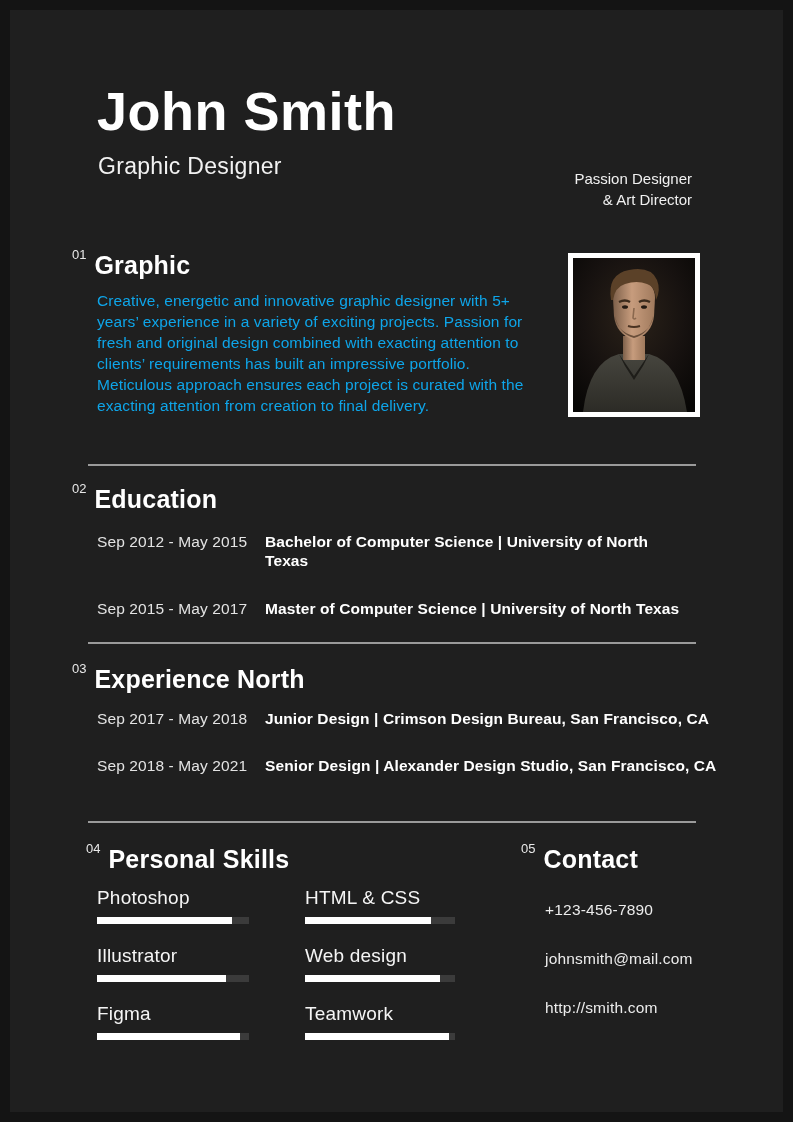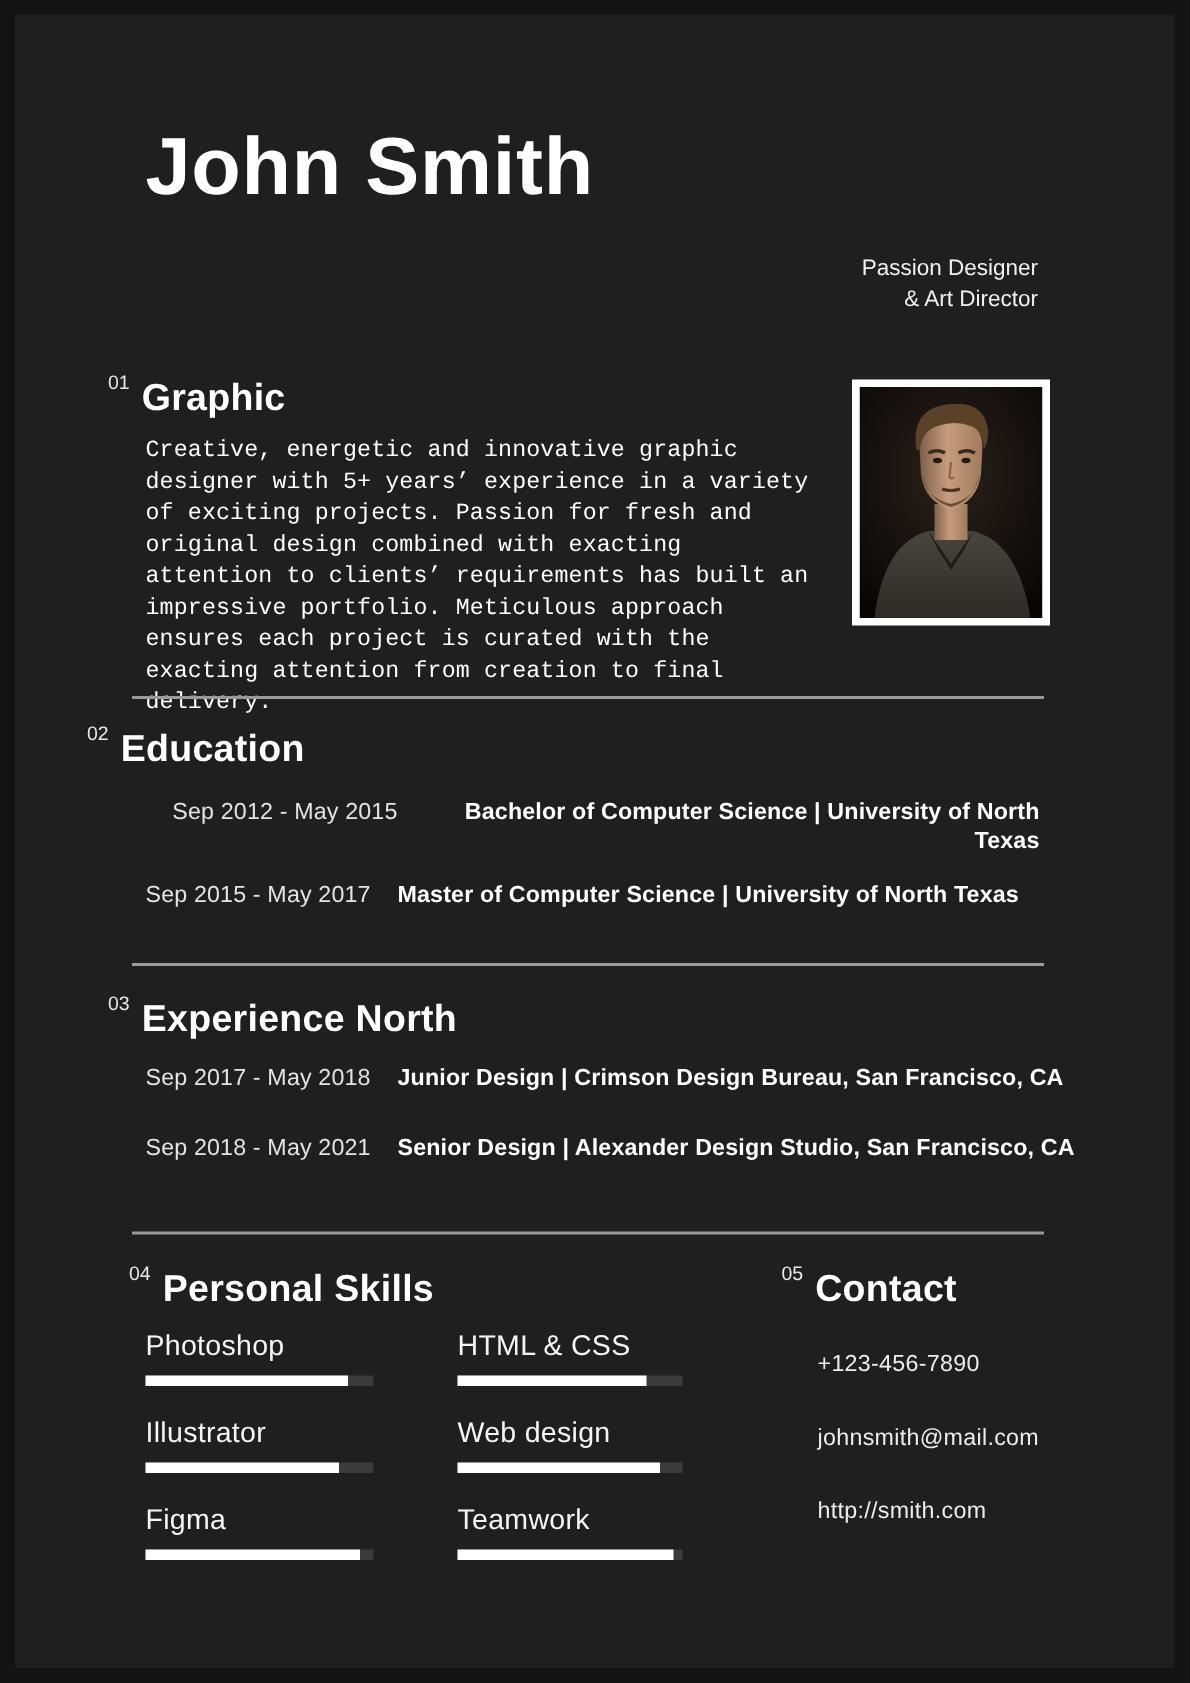--- a/index.html
+++ b/index.html
@@ -8,39 +8,40 @@
     background:#1f1f1f;border:10px solid #141414;overflow:hidden;
     font-family:"Liberation Sans",sans-serif;color:#fff;
   }
   .abs{position:absolute;}
   .name{left:87px;top:72px;font-size:54px;font-weight:bold;letter-spacing:.5px;line-height:1.1;}
   .subtitle{left:88px;top:143px;font-size:23px;font-weight:400;color:#f2f2f2;letter-spacing:.3px;}
   .tagline{right:91px;top:158px;font-size:15px;line-height:21px;text-align:right;color:#f0f0f0;}
   .sec-head{display:flex;align-items:flex-start;}
   .sec-num{font-size:13px;color:#e8e8e8;margin-right:8px;margin-top:1px;font-weight:400;}
   .sec-title{font-size:25px;font-weight:bold;letter-spacing:.2px;line-height:1;margin-top:7px;}
-  .profile-text{left:87px;top:280px;width:450px;font-size:15.5px;line-height:21px;color:#ffffff;letter-spacing:.1px;font-family:Liberation Mono, monospace;}
+  .profile-text{left:87px;top:280px;width:450px;font-size:15.5px;line-height:21px;color:#0ea5e9;letter-spacing:.1px;}
   .divider{left:78px;width:608px;height:2px;background:#9a9a9a;}
   .photo-frame{left:558px;top:243px;width:122px;height:154px;background:#fff;padding:5px;}
   .photo-frame svg{display:block;width:122px;height:154px;}
   .row{display:flex;font-size:15.5px;line-height:19px;}
   .row-dates{width:168px;flex-shrink:0;color:#e3e3e3;font-weight:400;letter-spacing:.1px;}
   .row-detail{color:#fff;font-weight:bold;letter-spacing:.1px;}
   .skill{margin-bottom:21px;}
   .skill-label{font-size:19px;color:#f5f5f5;margin-bottom:8px;letter-spacing:.2px;}
   .bar-track{width:100%;height:7px;background:#3b3b3b;}
   .bar-fill{height:100%;background:#fff;}
   .contact-item{font-size:15.5px;color:#ececec;margin-bottom:31px;letter-spacing:.2px;}
 </style>
 </head>
 <body>
 
 <div class="page">
 
   <div class="abs name">John Smith</div>
+  <div class="abs subtitle">Graphic Designer</div>
   <div class="abs tagline">
     <div>Passion Designer</div>
     <div>&amp; Art Director</div>
   </div>
 
   <div class="abs sec-head" style="left:62px;top:236px;">
     <span class="sec-num">01</span>
     <span class="sec-title">Graphic</span>
   </div>
   <div class="abs profile-text">Creative, energetic and innovative graphic designer with 5+ years’ experience in a variety of exciting projects. Passion for fresh and original design combined with exacting attention to clients’ requirements has built an impressive portfolio. Meticulous approach ensures each project is curated with the exacting attention from creation to final delivery.</div>
@@ -81,27 +82,27 @@
       <ellipse cx="52" cy="49" rx="3" ry="1.8" fill="#241a12"></ellipse>
       <ellipse cx="71" cy="49" rx="3" ry="1.8" fill="#241a12"></ellipse>
 
       <path d="M61 50 L60 60 Q61 62 63 60" stroke="#8a684e" stroke-width="1.6" fill="none"></path>
       <path d="M55 68 Q61 70 67 68" stroke="#4a3322" stroke-width="2" fill="none"></path>
     </svg>
   </div>
 
   <div class="abs divider" style="top:454px;"></div>
 
-  <div class="abs sec-head" style="left:48px;top:470px;">
+  <div class="abs sec-head" style="left:62px;top:470px;">
     <span class="sec-num">02</span>
     <span class="sec-title">Education</span>
   </div>
   <div class="abs" style="left:87px;top:522px;right:90px;">
 
-      <div class="row" style="margin-bottom:17px;text-align:right;">
+      <div class="row" style="margin-bottom:29px;">
         <span class="row-dates">Sep 2012 - May 2015</span>
         <span class="row-detail">Bachelor of Computer Science | University of North Texas</span>
       </div>
 
       <div class="row" style="margin-bottom:44px;">
         <span class="row-dates">Sep 2015 - May 2017</span>
         <span class="row-detail">Master of Computer Science | University of North Texas</span>
       </div>
     </div>
 

